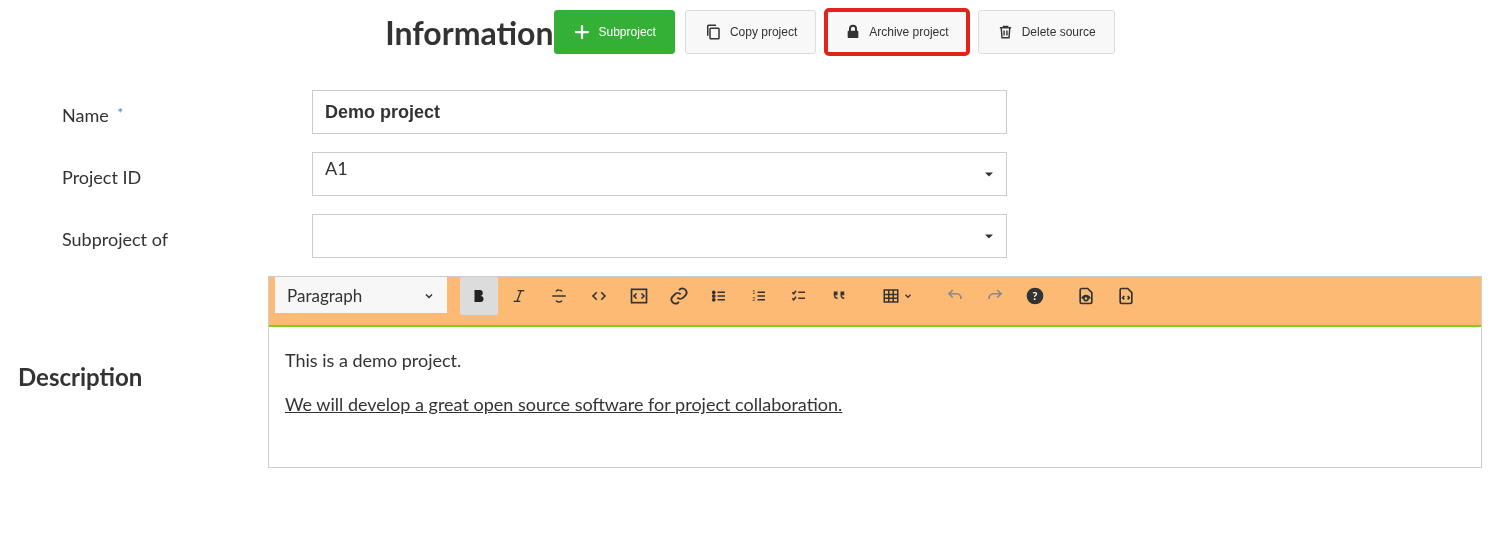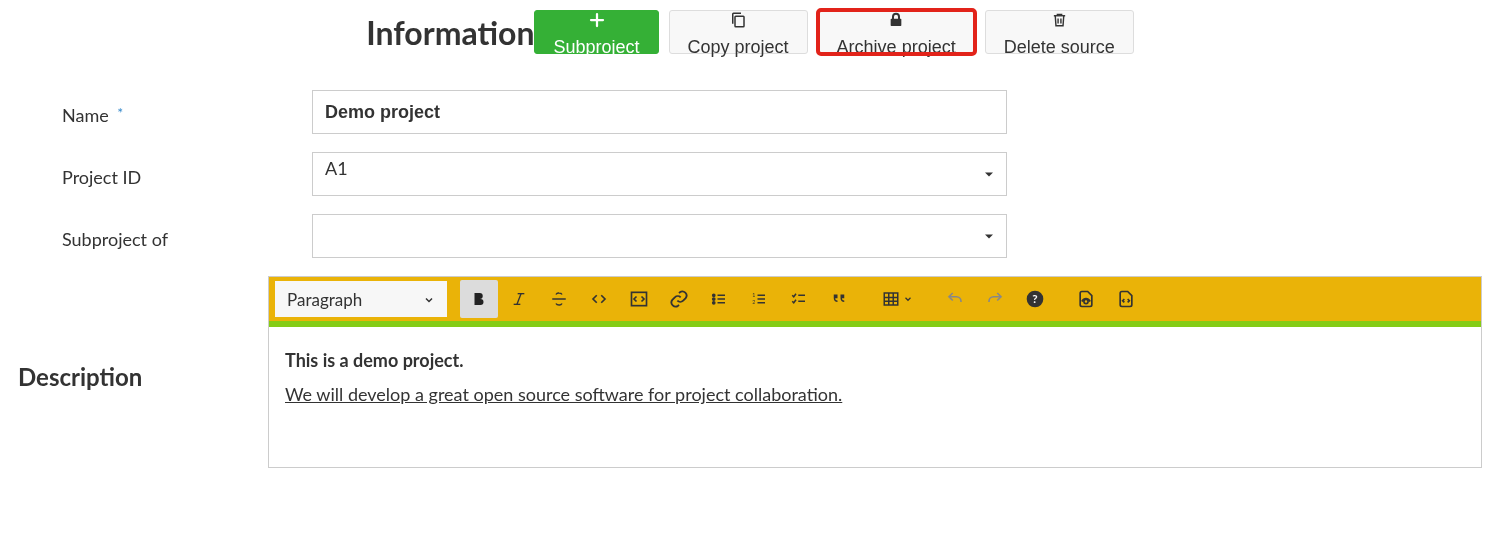--- a/index.html
+++ b/index.html
@@ -33,25 +33,24 @@
   }
   .btn {
     display: inline-flex;
     align-items: center;
     gap: 8px;
     height: 44px;
     padding: 0 18px;
     border: 1px solid #ddd;
     background: #f8f8f8;
     border-radius: 3px;
-    font-size: 18px;
+    font-size: 12px;
     color: #333;
     cursor: pointer;
     white-space: nowrap;
-    flex-direction: column;
   }
   .btn-green {
     background: #35b036;
     border-color: #35b036;
     color: #fff;
   }
   .btn-highlight {
     outline: 4px solid #e2231a;
     outline-offset: -2px;
   }
@@ -114,23 +113,23 @@
     top: 50%;
     transform: translateY(-50%);
     pointer-events: none;
   }
   .editor {
     border: 1px solid #ccc;
     width: 100%;
   }
   .editor-toolbar {
     display: flex;
-    align-items: center;
-    background: #eab308;
-    border-bottom: 6px solid #84cc16;
+    align-items: flex-start;
+    background: #fdba74;
+    border-bottom: 2px solid #84cc16;
     height: 50px;
   }
   .tb-group {
     display: flex;
     align-items: center;
     padding: 0 6px;
     gap: 2px;
   }
   .tb-sep {
     width: 1px;
@@ -164,21 +163,21 @@
     background: #dcdcdc;
   }
   .tb-btn svg { display: block; }
   .editor-body {
     padding: 20px 16px 48px 16px;
     font-size: 18px;
     line-height: 1.55;
     color: #333;
     min-height: 140px;
   }
-  .editor-body .bold-line { font-weight: 700; margin: 0 0 6px 0; }
+  .editor-body .bold-line { font-weight: 400; margin: 0 0 16px 0; }
   .editor-body .normal-line { margin: 0; text-decoration: underline; }
   .desc-label-wrap {
     width: 250px;
     flex: 0 0 250px;
     display: flex;
     align-items: center;
     min-height: 200px;
   }
   .desc-label {
     font-size: 24px;

